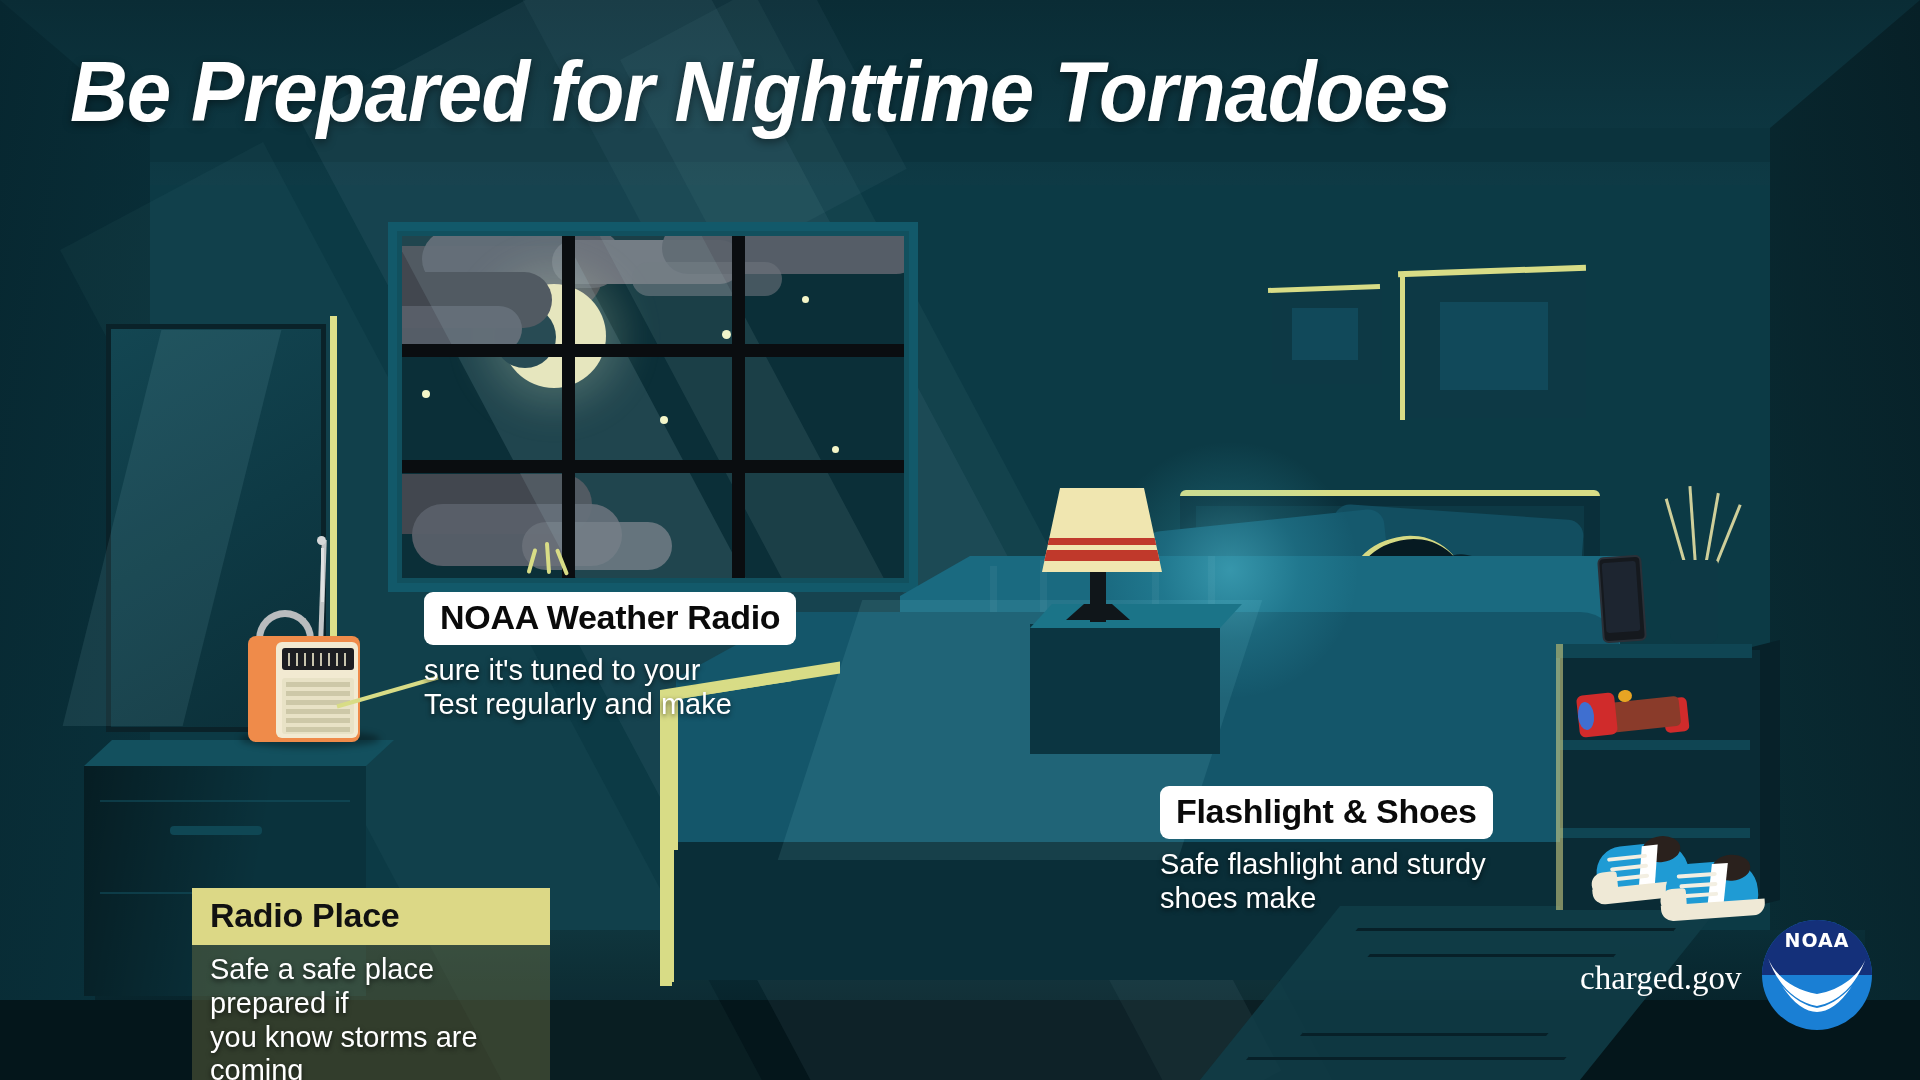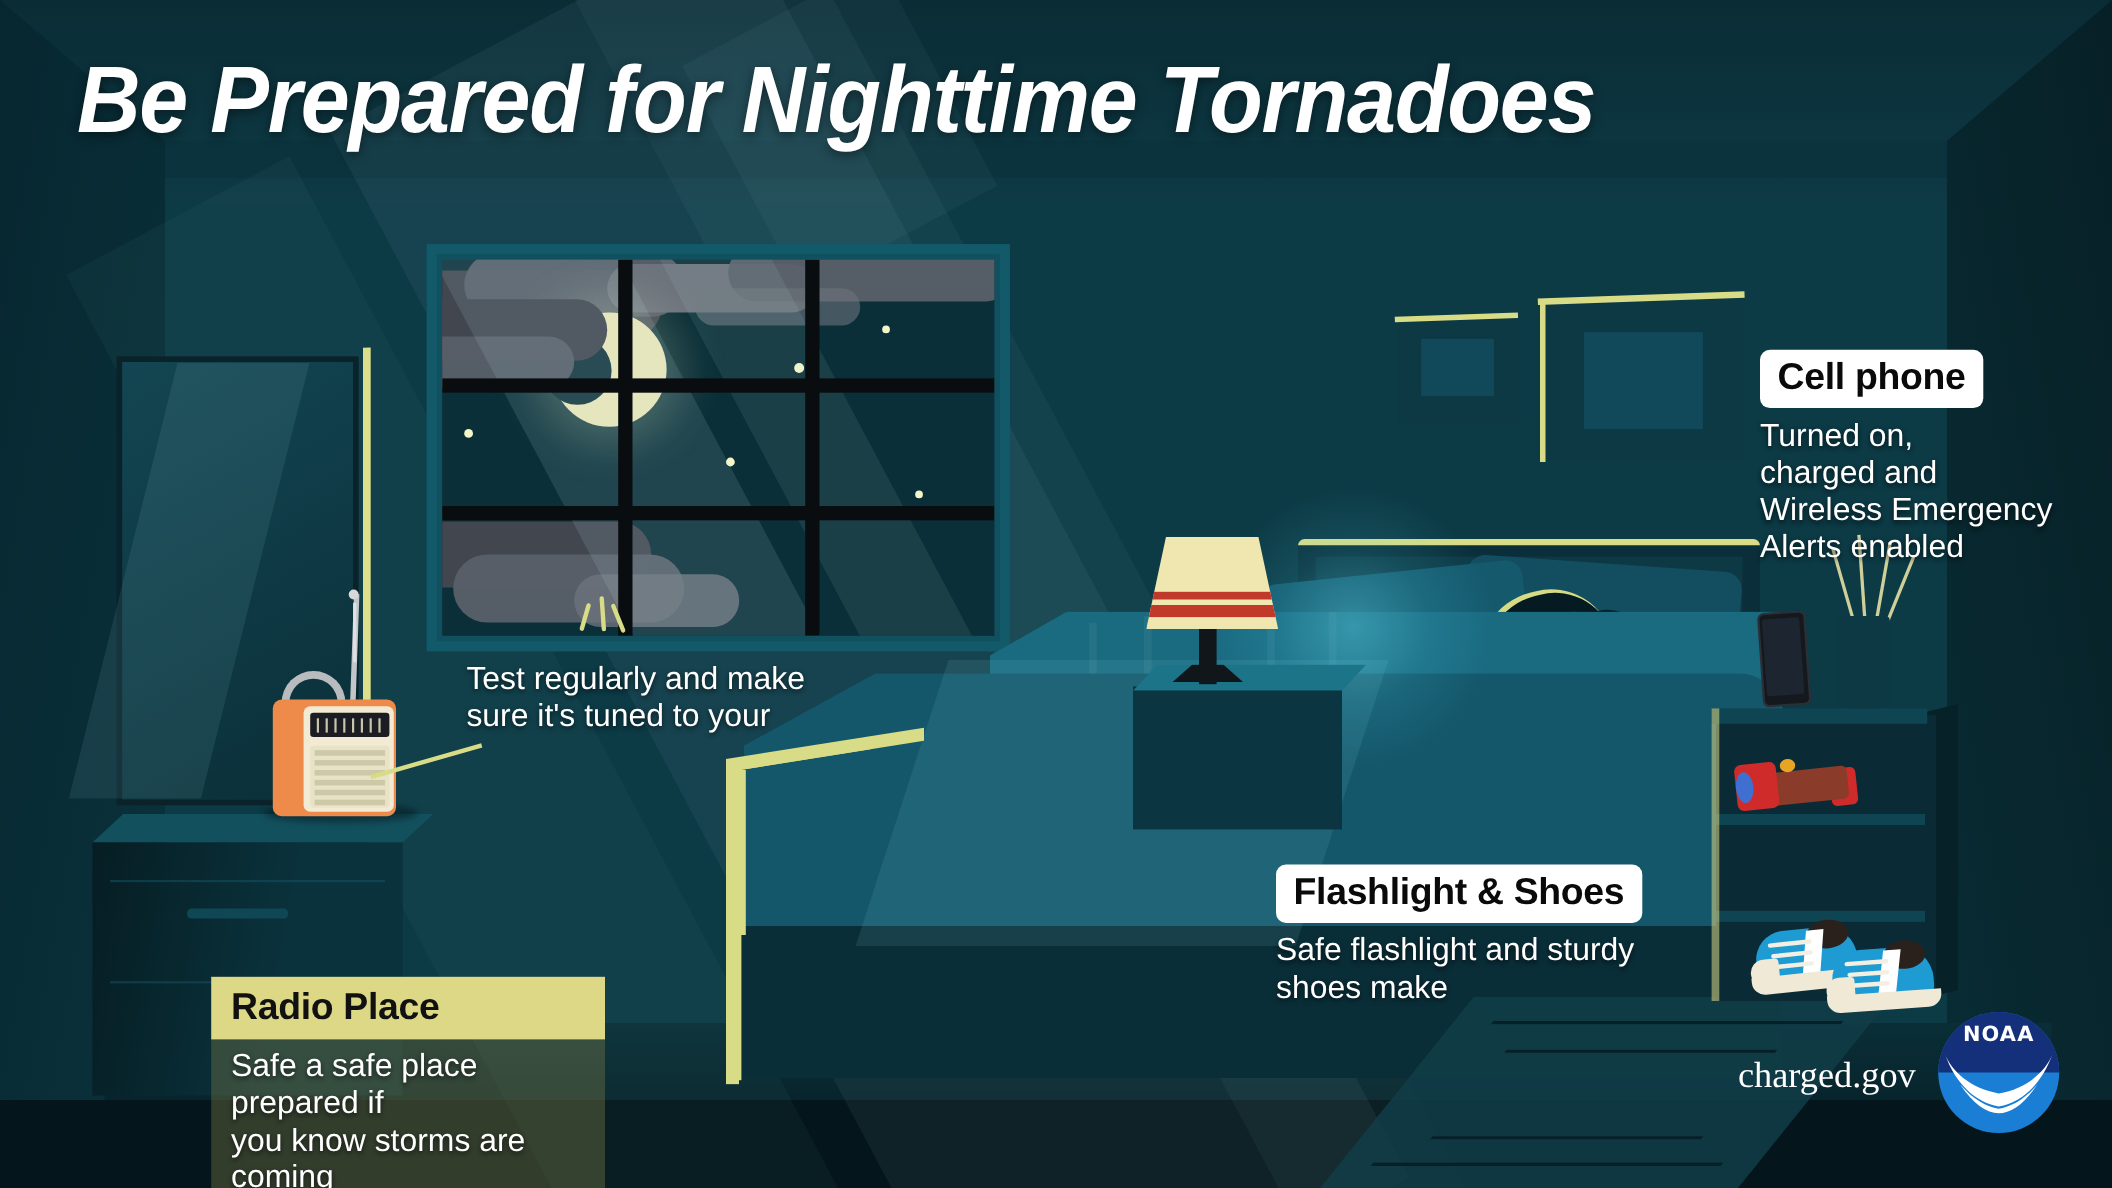--- a/index.html
+++ b/index.html
@@ -417,35 +417,27 @@
     <div class="abs shoe-toe" style="left:2px;top:24px;width:26px;height:24px;"></div>
   </div>
 
   <div class="abs" id="title">Be Prepared for Nighttime Tornadoes</div>
 
   <div class="leader" style="left:335px;top:690px;width:105px;height:4px;transform:rotate(-16deg);"></div>
   <div class="leader" style="left:672px;top:700px;width:6px;height:150px;"></div>
   <div class="leader" style="left:672px;top:694px;width:120px;height:6px;transform:rotate(-9deg);transform-origin:left top;"></div>
 
   <div class="co" style="left:424px;top:592px;width:400px;">
+    <div class="co-badge">NOAA Weather Radio</div>
     <div class="co-body">
+      <div>sure it's tuned to your</div>
       <div>Test regularly and make</div>
-      <div>sure it's tuned to your</div>
     </div>
   </div>
 
-  <div class="co" style="left:1600px;top:318px;width:300px;">
-    <div class="co-badge">Cell phone</div>
-    <div class="co-body">
-      <div>Turned on,</div>
-      <div>charged and</div>
-      <div>Wireless Emergency</div>
-      <div>Alerts enabled</div>
-    </div>
-  </div>
 
   <div class="co" style="left:1160px;top:786px;width:380px;">
     <div class="co-badge">Flashlight &amp; Shoes</div>
     <div class="co-body">
       <div>Safe flashlight and sturdy</div>
       <div>shoes make</div>
     </div>
   </div>
 
   <div class="co" style="left:192px;top:888px;width:400px;">

